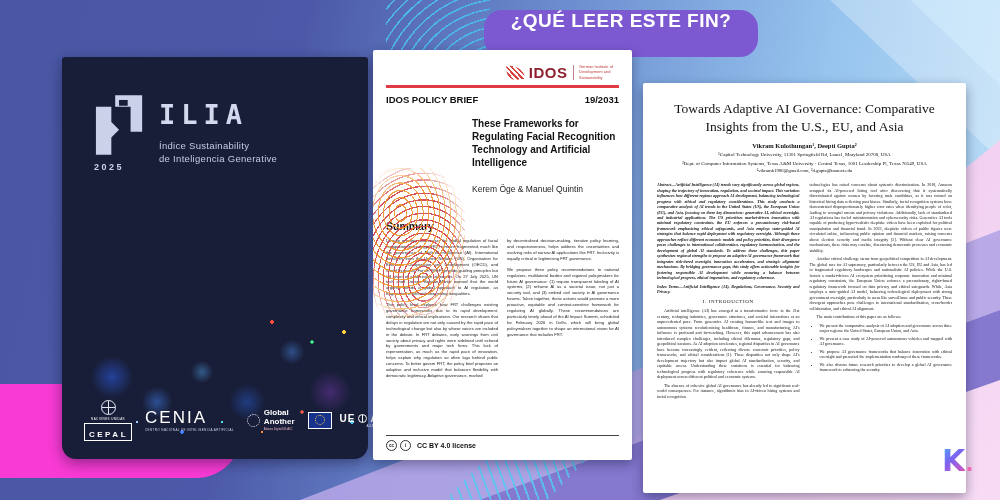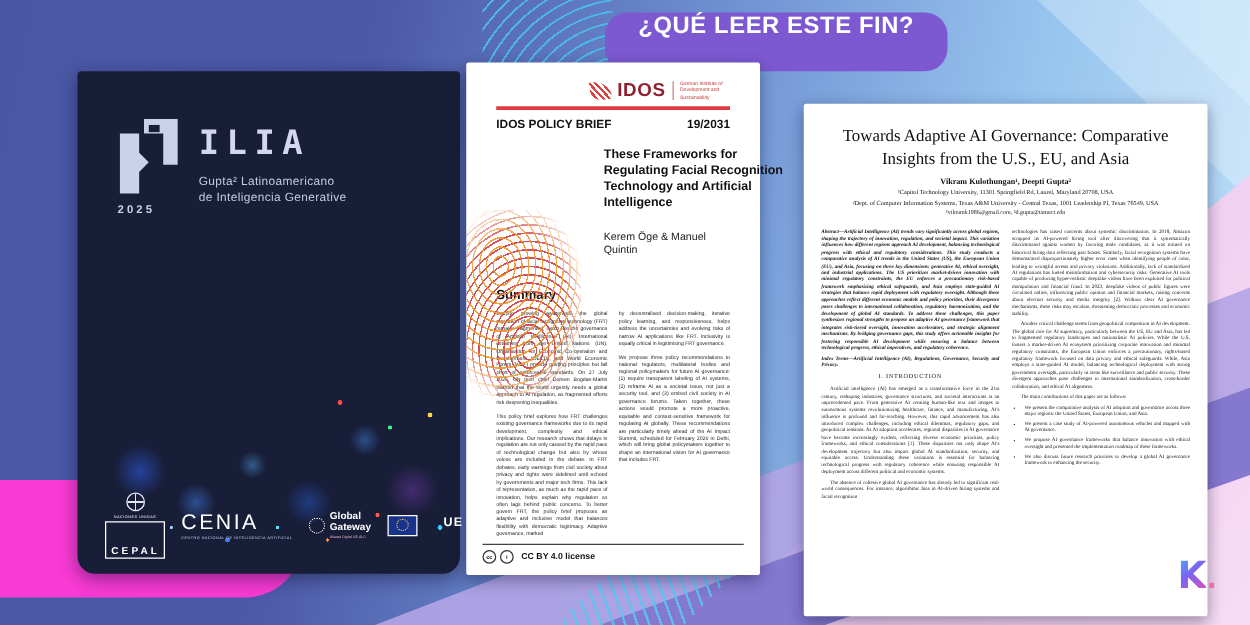--- a/index.html
+++ b/index.html
@@ -50,38 +50,38 @@
     radial-gradient(circle 3px at 290px 140px,#41c8ff 0 60%,transparent 70%),
     radial-gradient(circle 2px at 200px 150px,#ff8a3d 0 60%,transparent 70%),
     radial-gradient(circle 2px at 160px 140px,#58e0ff 0 60%,transparent 70%),
     radial-gradient(circle 3px at 120px 150px,#3e7bff 0 60%,transparent 70%),
     radial-gradient(circle 2px at 75px 140px,#9ad0ff 0 60%,transparent 70%);}
   .cover-logos{position:absolute;left:22px;right:12px;bottom:14px;height:50px;display:flex;align-items:center;gap:13px;color:#fff;}
   .cepal{display:flex;flex-direction:column;align-items:center;gap:2px;}
   .un-circle{width:13px;height:13px;border:1px solid #e3e7f4;border-radius:50%;
     background:linear-gradient(#0000 46%,#e3e7f4 46% 54%,#0000 54%),linear-gradient(90deg,#0000 46%,#e3e7f4 46% 54%,#0000 54%);}
   .cepal-un-label{font-size:3px;letter-spacing:.4px;white-space:nowrap;}
-  .cepal-box{border:1px solid #fff;font-weight:bold;font-size:8px;letter-spacing:2.5px;padding:18px 3px 1px 4px;}
+  .cepal-box{border:1px solid #fff;font-weight:bold;font-size:8px;letter-spacing:2.5px;padding:6px 3px 1px 4px;}
   .cenia-word{font-size:17px;font-weight:300;letter-spacing:2px;font-family:"Liberation Sans",sans-serif;}
   .cenia-sub{font-size:3px;letter-spacing:.4px;color:#cdd4ef;white-space:nowrap;}
   .gg{display:flex;align-items:center;gap:4px;}
   .gg-circle{width:11px;height:11px;border:1.5px dotted #fff;border-radius:50%;flex:none;}
   .gg-text{font-size:8px;font-weight:bold;line-height:1.1;}
   .gg-sub{font-size:2.8px;color:#f0b9c9;}
-  .uealc{display:flex;align-items:center;gap:21px;text-align:right;}
+  .uealc{display:flex;align-items:center;gap:8px;text-align:right;}
   .eu-flag{width:22px;height:15px;background:#17338c;border:1px solid #fff;display:flex;align-items:center;justify-content:center;flex:none;}
   .eu-stars{width:8px;height:8px;border:1px dotted #f7c948;border-radius:50%;}
   .uealc-words{display:flex;align-items:center;gap:3px;font-weight:bold;font-size:10px;letter-spacing:1px;}
   .globe{width:7px;height:7px;border:1px solid #fff;border-radius:50%;
     background:linear-gradient(90deg,#0000 44%,#fff 44% 56%,#0000 56%);}
   .uealc-sub{font-size:2.8px;letter-spacing:.3px;color:#e7ebf8;}
 
   
-  #idos{position:absolute;left:373px;top:50px;width:235px;height:410px;background:#fff;border-radius:2px;
-    box-shadow:0 4px 12px rgba(15,15,50,.4);padding:11px 24px;box-sizing:border-box;color:#111;}
+  #idos{position:absolute;left:373px;top:50px;width:259px;height:410px;background:#fff;border-radius:2px;
+    box-shadow:0 4px 12px rgba(15,15,50,.4);padding:11px 13px;box-sizing:border-box;color:#111;}
   .idos-brand{display:flex;justify-content:flex-end;align-items:center;gap:5px;height:22px;}
   .idos-fan{width:17px;height:15px;background:repeating-linear-gradient(55deg,#d84340 0 1.8px,transparent 1.8px 3.8px);
     border-radius:0 90% 0 55%;transform:rotate(-8deg);flex:none;}
   .idos-word{font-size:15px;font-weight:bold;color:#8f212f;letter-spacing:.5px;}
   .idos-sep{width:1.5px;height:15px;background:#8f212f;opacity:.55;}
   .idos-inst{font-size:4px;color:#c23b3b;line-height:1.35;width:40px;}
   .idos-rule{height:2.5px;background:#e13a42;margin-top:2px;}
   .idos-head-row{display:flex;justify-content:space-between;font-weight:bold;font-size:9.5px;margin-top:6px;}
   .fingerprint{position:absolute;left:0;top:118px;width:92px;height:150px;background:
     repeating-radial-gradient(ellipse 90px 120px at 30% 30%,rgba(238,150,40,.9) 0 1px,transparent 1px 5.5px),
@@ -148,42 +148,42 @@
         <svg width="52" height="64" viewBox="0 0 54 66">
           <path d="M2 14 H18 V30 L26 38 L18 46 V64 H2 Z" fill="#ccd1ea"></path>
           <path d="M22 2 H50 V40 H38 V14 H22 Z" fill="#ccd1ea"></path>
           <rect x="26" y="7" width="9" height="6" fill="#191e38"></rect>
         </svg>
         <div class="ilia-year">2025</div>
       </div>
       <div class="ilia-right">
         <div class="ilia-title">ILIA</div>
         <div class="ilia-sub">
-          <div>Gupta² Latinoamericano</div>
+          <div>Índice Sustainability</div>
           <div>de Inteligencia Generative</div>
         </div>
       </div>
     </div>
     <div class="bokeh"></div>
     <div class="cover-logos">
       <div class="cepal">
         <div class="un-circle"></div>
         <div class="cepal-un-label">NACIONES UNIDAS</div>
         <div class="cepal-box">CEPAL</div>
       </div>
       <div>
         <div class="cenia-word">CENIA</div>
         <div class="cenia-sub">CENTRO NACIONAL DE INTELIGENCIA ARTIFICIAL</div>
       </div>
       <div class="gg">
         <div class="gg-circle"></div>
         <div>
           <div class="gg-text">
             <div>Global</div>
-            <div>Gateway</div>
+            <div>Another</div>
           </div>
           <div class="gg-sub">Alianza Digital UE-ALC</div>
         </div>
       </div>
       <div class="uealc">
         <div class="eu-flag">
           <div class="eu-stars"></div>
         </div>
         <div>
           <div class="uealc-words">

